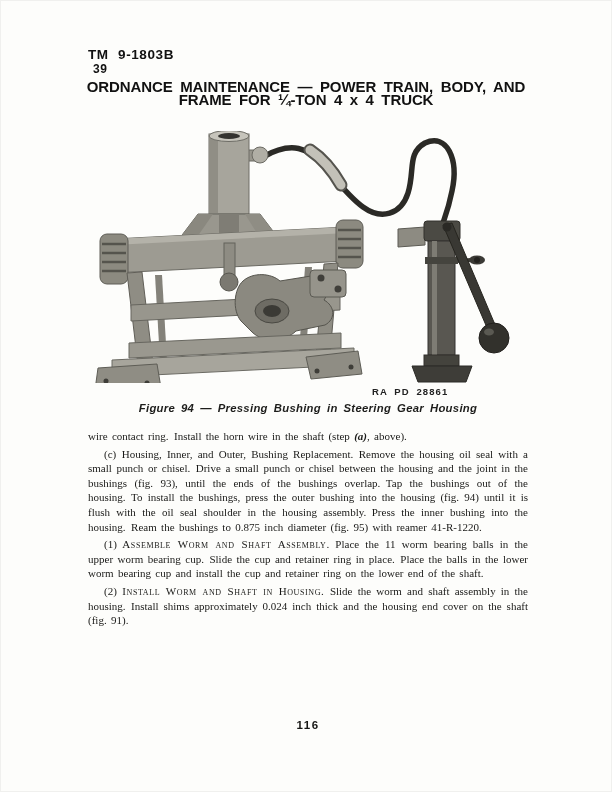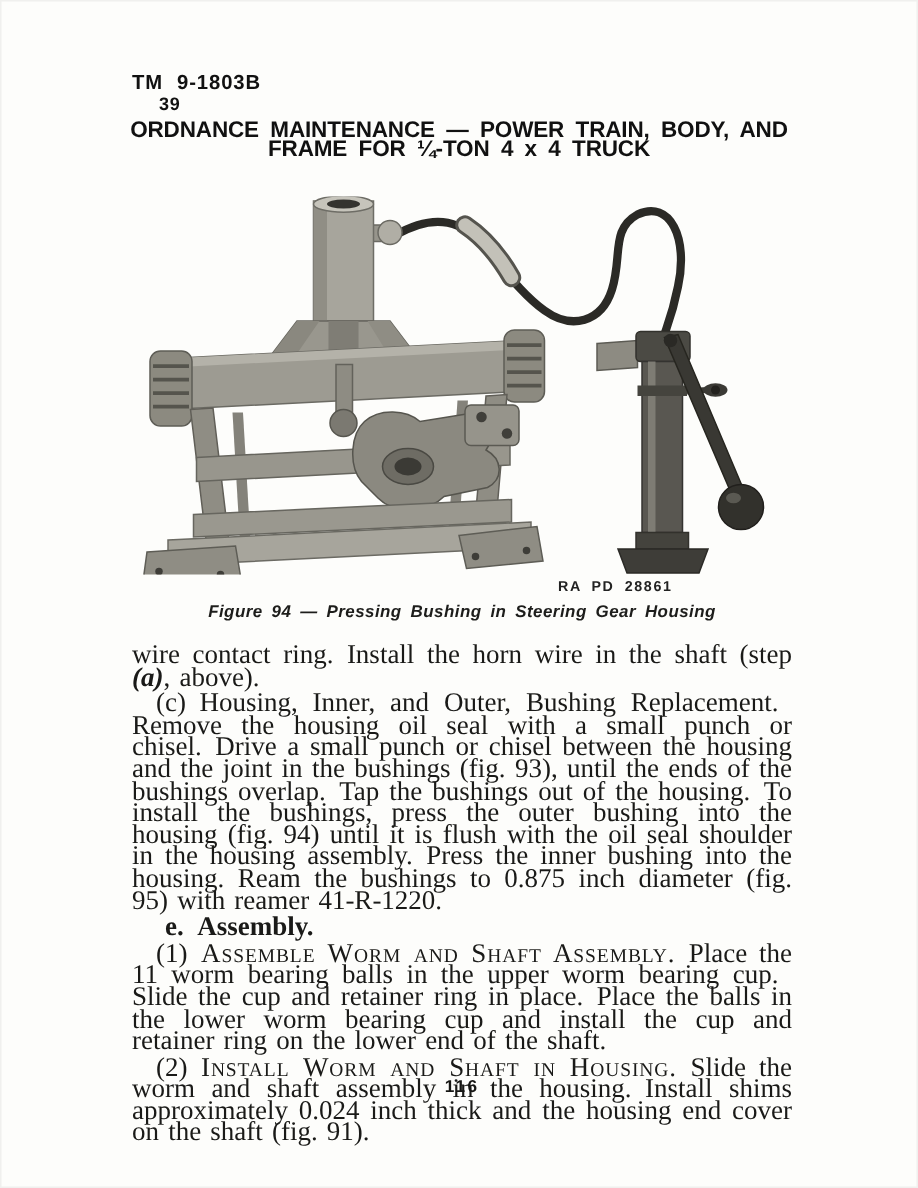--- a/index.html
+++ b/index.html
@@ -1,37 +1,37 @@
 <!DOCTYPE html>
 <html><head>
 <meta charset="utf-8">
 <style>
   html,body{margin:0;padding:0;background:#ffffff;}
   .page{position:relative;width:612px;height:792px;background:#fdfdfb;overflow:hidden;
         font-family:"Liberation Serif",serif;color:#1a1a18;box-shadow:inset 0 0 0 1px #f0f0ee;}
 
   .tm{position:absolute;left:88px;top:48px;font-family:"Liberation Sans",sans-serif;
       font-weight:bold;font-size:13.5px;line-height:14px;letter-spacing:.6px;word-spacing:5px;color:#111;}
-  .tm-sub{margin-left:18px;font-size:12px;letter-spacing:.5px;word-spacing:0;}
+  .tm-sub{margin-left:5px;font-size:12px;letter-spacing:.5px;word-spacing:0;}
 
   .doc-title{position:absolute;left:60px;top:81px;width:492px;text-align:center;
       font-family:"Liberation Sans",sans-serif;font-weight:bold;font-size:15px;line-height:12.5px;
       letter-spacing:-0.1px;word-spacing:3.5px;color:#111;}
 
   .fig{position:absolute;left:95px;top:131px;width:445px;height:252px;}
 
   .credit{position:absolute;left:372px;top:386px;font-family:"Liberation Sans",sans-serif;
       font-weight:bold;font-size:9.5px;letter-spacing:1.1px;word-spacing:3px;color:#222;}
 
   .caption{position:absolute;left:66px;top:402px;width:484px;text-align:center;
       font-family:"Liberation Sans",sans-serif;font-weight:bold;font-style:italic;
       font-size:11.3px;letter-spacing:.3px;word-spacing:2.5px;color:#1d1d1b;}
 
   .body-text{position:absolute;left:88px;top:429px;width:440px;
-      font-size:18px;line-height:14.6px;text-align:justify;word-spacing:1.6px;color:#1a1a18;}
+      font-size:11px;line-height:14.6px;text-align:justify;word-spacing:1.6px;color:#1a1a18;}
   .para{margin:0;}
   .para + .para{margin-top:3px;}
   .heading{margin-top:6px;font-weight:bold;}
   .indent{text-indent:16px;}
   .heading.indent{text-indent:22px;}
   .seg-i{}
   .seg-bi{font-style:italic;font-weight:bold;}
   .seg-b{font-weight:bold;}
   .seg-sc{font-variant:small-caps;letter-spacing:.6px;}
 
@@ -137,19 +137,18 @@
       <ellipse cx="394" cy="201" rx="5" ry="3.5" fill="#5a5952"></ellipse>
     </g>
   </svg>
 
   <div class="credit">RA PD 28861</div>
   <div class="caption">Figure 94 — Pressing Bushing in Steering Gear Housing</div>
 
   <div class="body-text" id="body-paragraphs">
       <p class="para"><span class="seg-n">wire contact ring. Install the horn wire in the shaft (step </span><span class="seg-bi">(a)</span><span class="seg-n">, above).</span></p>
       <p class="para indent"><span class="seg-i">(c) Housing, Inner, and Outer, Bushing Replacement.</span><span class="seg-n"> Remove the housing oil seal with a small punch or chisel. Drive a small punch or chisel between the housing and the joint in the bushings (fig. 93), until the ends of the bushings overlap. Tap the bushings out of the housing. To install the bushings, press the outer bushing into the housing (fig. 94) until it is flush with the oil seal shoulder in the housing assembly. Press the inner bushing into the housing. Ream the bushings to 0.875 inch diameter (fig. 95) with reamer 41-R-1220.</span></p>
-      <p class="para indent heading"><span class="seg-b">e. Assembly.</span></p>
       <p class="para indent"><span class="seg-n">(1) </span><span class="seg-sc">Assemble Worm and Shaft Assembly.</span><span class="seg-n"> Place the 11 worm bearing balls in the upper worm bearing cup. Slide the cup and retainer ring in place. Place the balls in the lower worm bearing cup and install the cup and retainer ring on the lower end of the shaft.</span></p>
       <p class="para indent"><span class="seg-n">(2) </span><span class="seg-sc">Install Worm and Shaft in Housing.</span><span class="seg-n"> Slide the worm and shaft assembly in the housing. Install shims approximately 0.024 inch thick and the housing end cover on the shaft (fig. 91).</span></p>
     </div>
 
   <div class="page-num">116</div>
 </div>
 
 </body></html>

